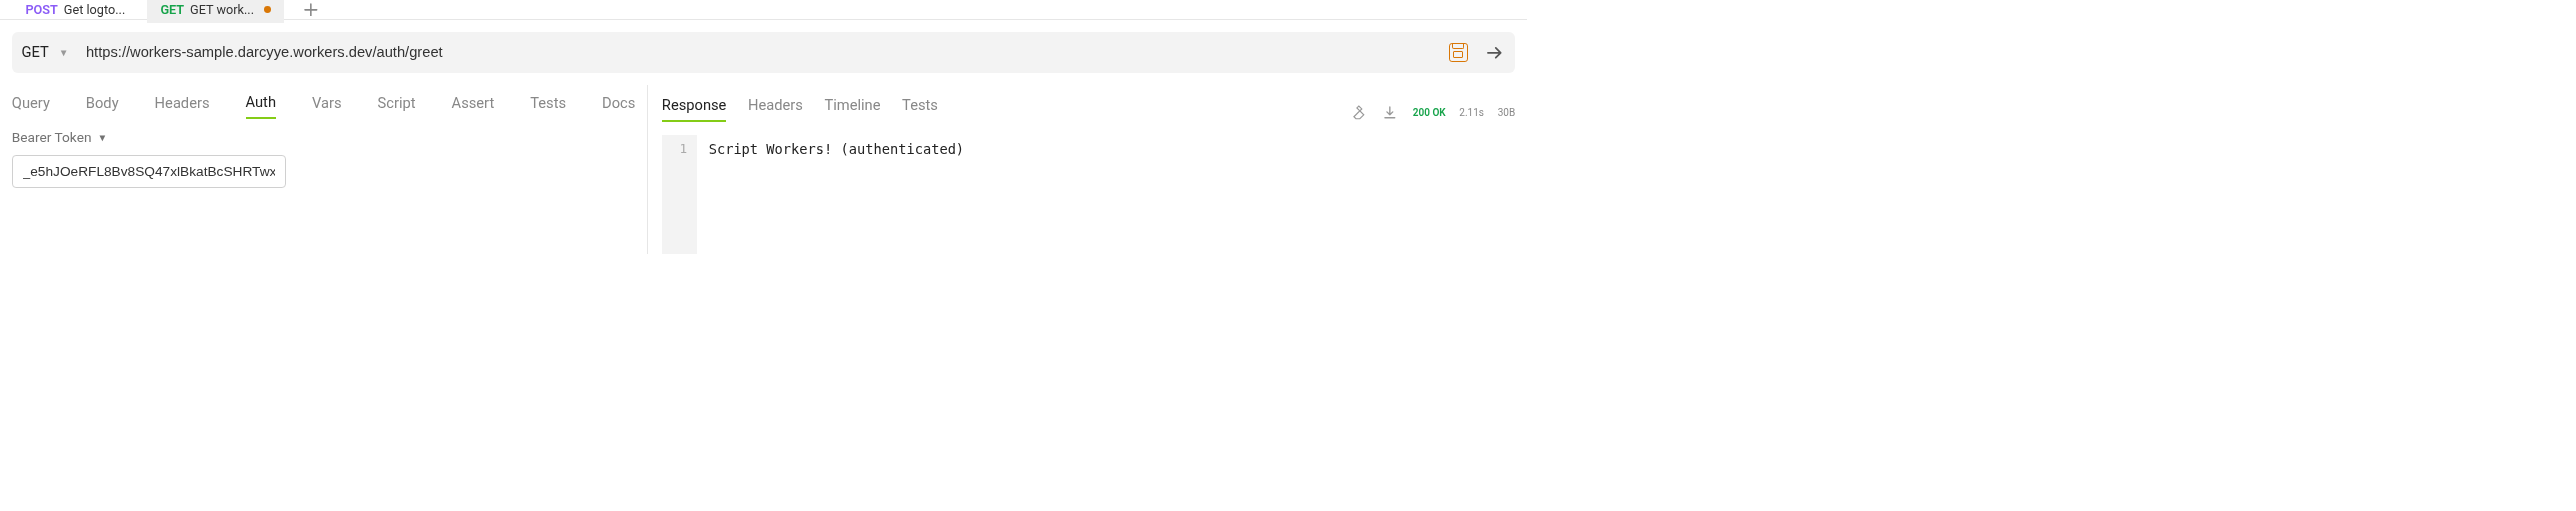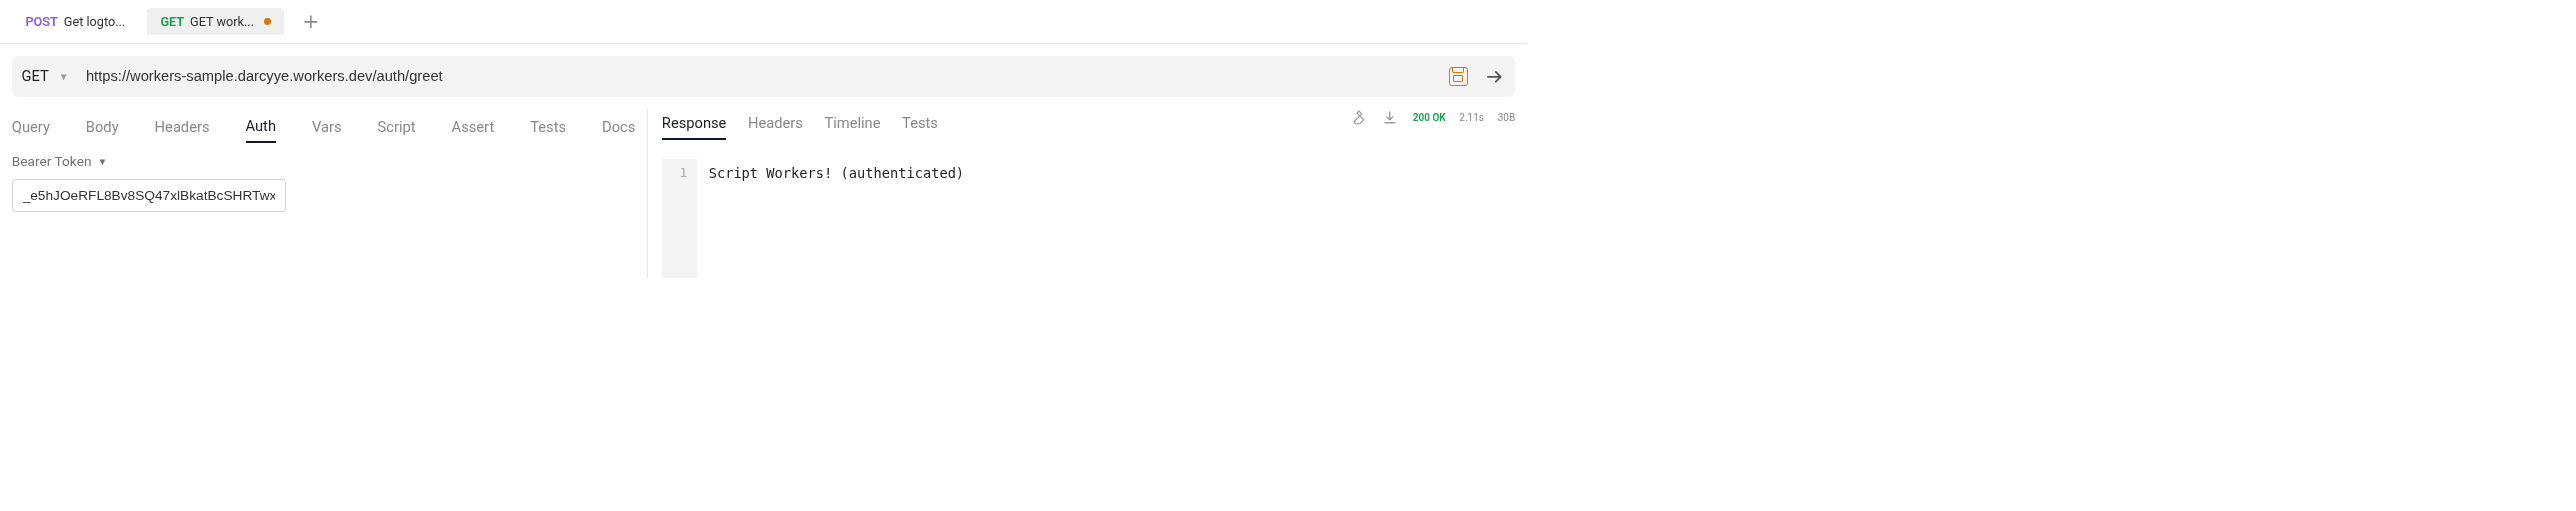--- a/index.html
+++ b/index.html
@@ -8,21 +8,21 @@
     font-size: 14.7px;
     color: #222;
     background: #fff;
     width: 1527px;
   }
   .tabs-bar {
     display: flex;
     align-items: center;
     border-bottom: 1px solid #e6e6e6;
     padding: 0 11.8px;
-    height: 44px;
+    height: 20px;
     gap: 0;
   }
   .tab {
     display: flex;
     align-items: center;
     padding: 0 13.7px;
     height: 27.4px;
     font-size: 12.7px;
     color: #333;
     cursor: pointer;
@@ -99,24 +99,24 @@
   }
   .sub-tabs {
     display: flex; align-items: center; gap: 36px;
     height: 37px;
   }
   .sub-tab {
     font-size: 14.7px; color: #888; cursor: pointer;
     padding: 5.9px 0;
   }
   .sub-tab.active {
-    color: #222; border-bottom: 2px solid #0f172a;
+    color: #222; border-bottom: 2px solid #84cc16;
   }
   .right-header {
-    display: flex; align-items: flex-start; justify-content: space-between;
+    display: flex; align-items: flex-end; justify-content: space-between;
     height: 37px;
   }
   .right-sub-tabs { display: flex; gap: 21.6px; }
   .right-meta {
     display: flex; align-items: center; gap: 13.7px;
     font-size: 10px; color: #888;
   }
   .right-meta .status { color: #16a34a; font-weight: 600; }
   .erase-icon, .download-icon {
     width: 17.6px; height: 17.6px; cursor: pointer; color: #999;

